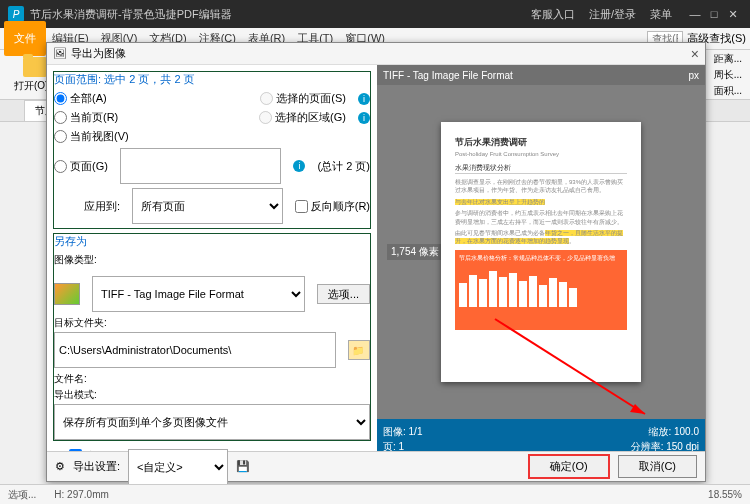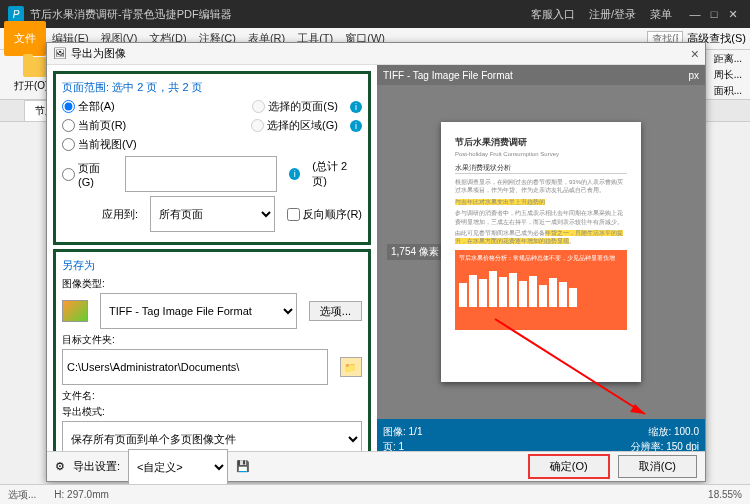--- a/index.html
+++ b/index.html
@@ -30,21 +30,21 @@
 
 .dialog { position: absolute; top: 42px; left: 46px; width: 660px; height: 440px; background: #fff; border: 1px solid #888; box-shadow: 0 2px 8px rgba(0,0,0,0.4); display: flex; flex-direction: column; }
 .dialog-title { height: 22px; background: #f5f5f5; border-bottom: 1px solid #ddd; display: flex; align-items: center; padding: 0 6px; font-size: 11px; }
 .dialog-title .dt { flex: 1; }
 .dialog-title .close { cursor: pointer; font-size: 14px; color: #555; }
 
 .dialog-body { flex: 1; display: flex; overflow: hidden; }
 .left-panel { width: 330px; padding: 6px; display: flex; flex-direction: column; gap: 4px; overflow: hidden; }
 .right-panel { flex: 1; background: #808080; display: flex; flex-direction: column; }
 
-.group { border: 3px solid #14532d; padding: 6px; }
+.group { border: 1px solid #14532d; padding: 0; }
 .group-title { color: #0066cc; font-size: 11px; margin-bottom: 4px; }
 
 .row { display: flex; align-items: center; gap: 12px; margin-bottom: 4px; font-size: 11px; }
 .row label { display: flex; align-items: center; gap: 3px; }
 .row .spacer { flex: 1; }
 .info-icon { width: 12px; height: 12px; border-radius: 50%; background: #0099cc; color: #fff; font-size: 9px; display: inline-flex; align-items: center; justify-content: center; }
 
 select, input[type="text"] { height: 36px; border: 1px solid #aaa; font-size: 11px; padding: 0 4px; background: #fff; }
 .btn-sm { height: 20px; padding: 0 10px; border: 1px solid #aaa; background: #f0f0f0; font-size: 11px; cursor: pointer; }
 .icon-btn { width: 22px; height: 20px; border: 1px solid #aaa; background: #ffe9a8; cursor: pointer; display: inline-flex; align-items: center; justify-content: center; font-size: 10px; }
@@ -183,32 +183,32 @@
         <div class="row">
           <label>
               <input type="radio" style="">
               <span>页面(G)</span>
             </label>
           <input type="text" style="flex: 1 1 0%;">
           <span class="info-icon">i</span>
           <span>(总计 2 页)</span>
         </div>
         <div class="row">
-          <span style="margin-left:40px">应用到:</span>
+          <span style="margin-left:30px">应用到:</span>
           <select style="flex:1"><option>所有页面</option></select>
           <label>
               <input type="checkbox" style="">
               <span>反向顺序(R)</span>
             </label>
         </div>
       </div>
 
       <div class="group">
         <div class="group-title">另存为</div>
-        <div style="font-size:10px;margin-bottom:2px">图像类型:</div>
+        <div style="font-size:10px;margin-bottom:9px">图像类型:</div>
         <div class="row">
           <div class="image-type-icon"></div>
           <select style="flex:1"><option>TIFF - Tag Image File Format</option></select>
           <button class="btn-sm">选项...</button>
         </div>
         <div style="font-size:10px;margin-bottom:2px">目标文件夹:</div>
         <div class="row">
           <input type="text" style="flex: 1 1 0%;" value="C:\Users\Administrator\Documents\">
           <span class="icon-btn">📁</span>
         </div>

